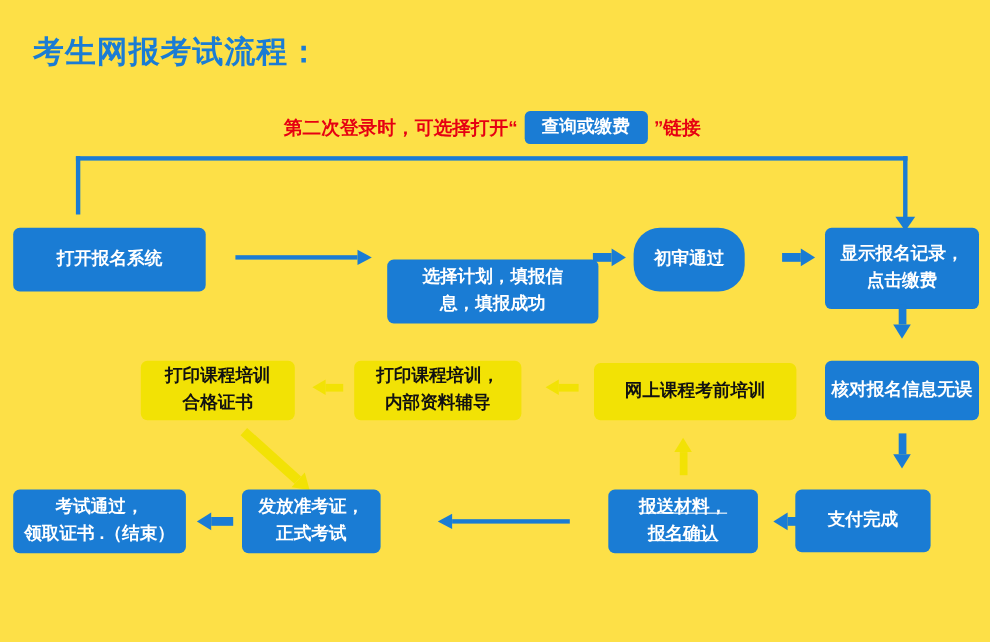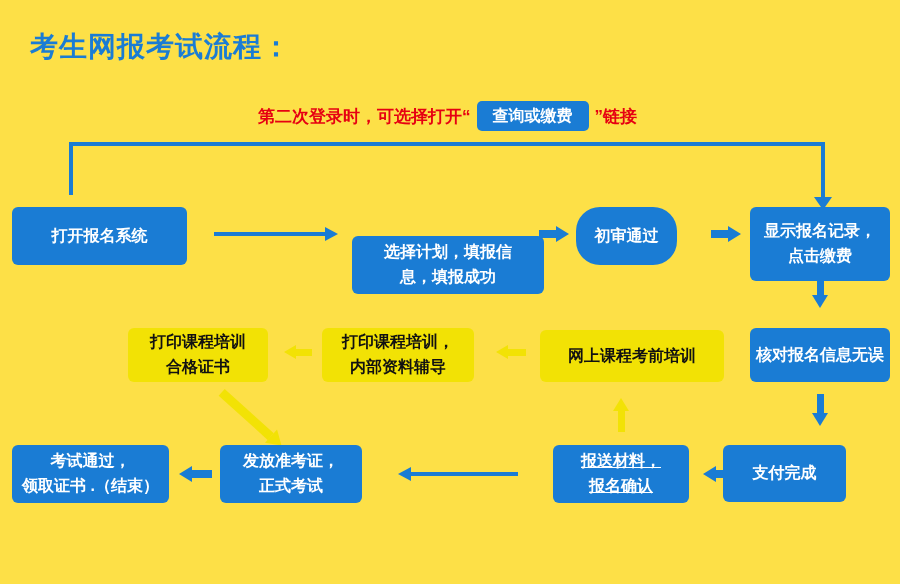--- a/index.html
+++ b/index.html
@@ -150,21 +150,21 @@
       <span class="head"></span>
   </div>
 
   <div class="node blue" style="left:12px;top:445px;width:157px;height:58px;">考试通过，
 领取证书 .（结束）</div>
   <div class="arrow left thick" style="left:179px;top:466px;width:33px;height:16px;">
       <span class="head"></span>
       <span class="shaft"></span>
     </div>
 
-  <div class="node blue" style="left:220px;top:445px;width:142px;height:58px;">发放准考证，
+  <div class="node blue" style="left:220px;top:445px;width:126px;height:58px;">发放准考证，
 正式考试</div>
   <div class="arrow left" style="left:398px;top:467px;width:120px;height:14px;">
       <span class="head"></span>
       <span class="shaft"></span>
     </div>
 
   <div class="node blue" style="left:553px;top:445px;width:136px;height:58px;text-decoration:underline;">报送材料，
 报名确认</div>
   <div class="arrow left thick" style="left:703px;top:466px;width:40px;height:16px;">
       <span class="head"></span>

